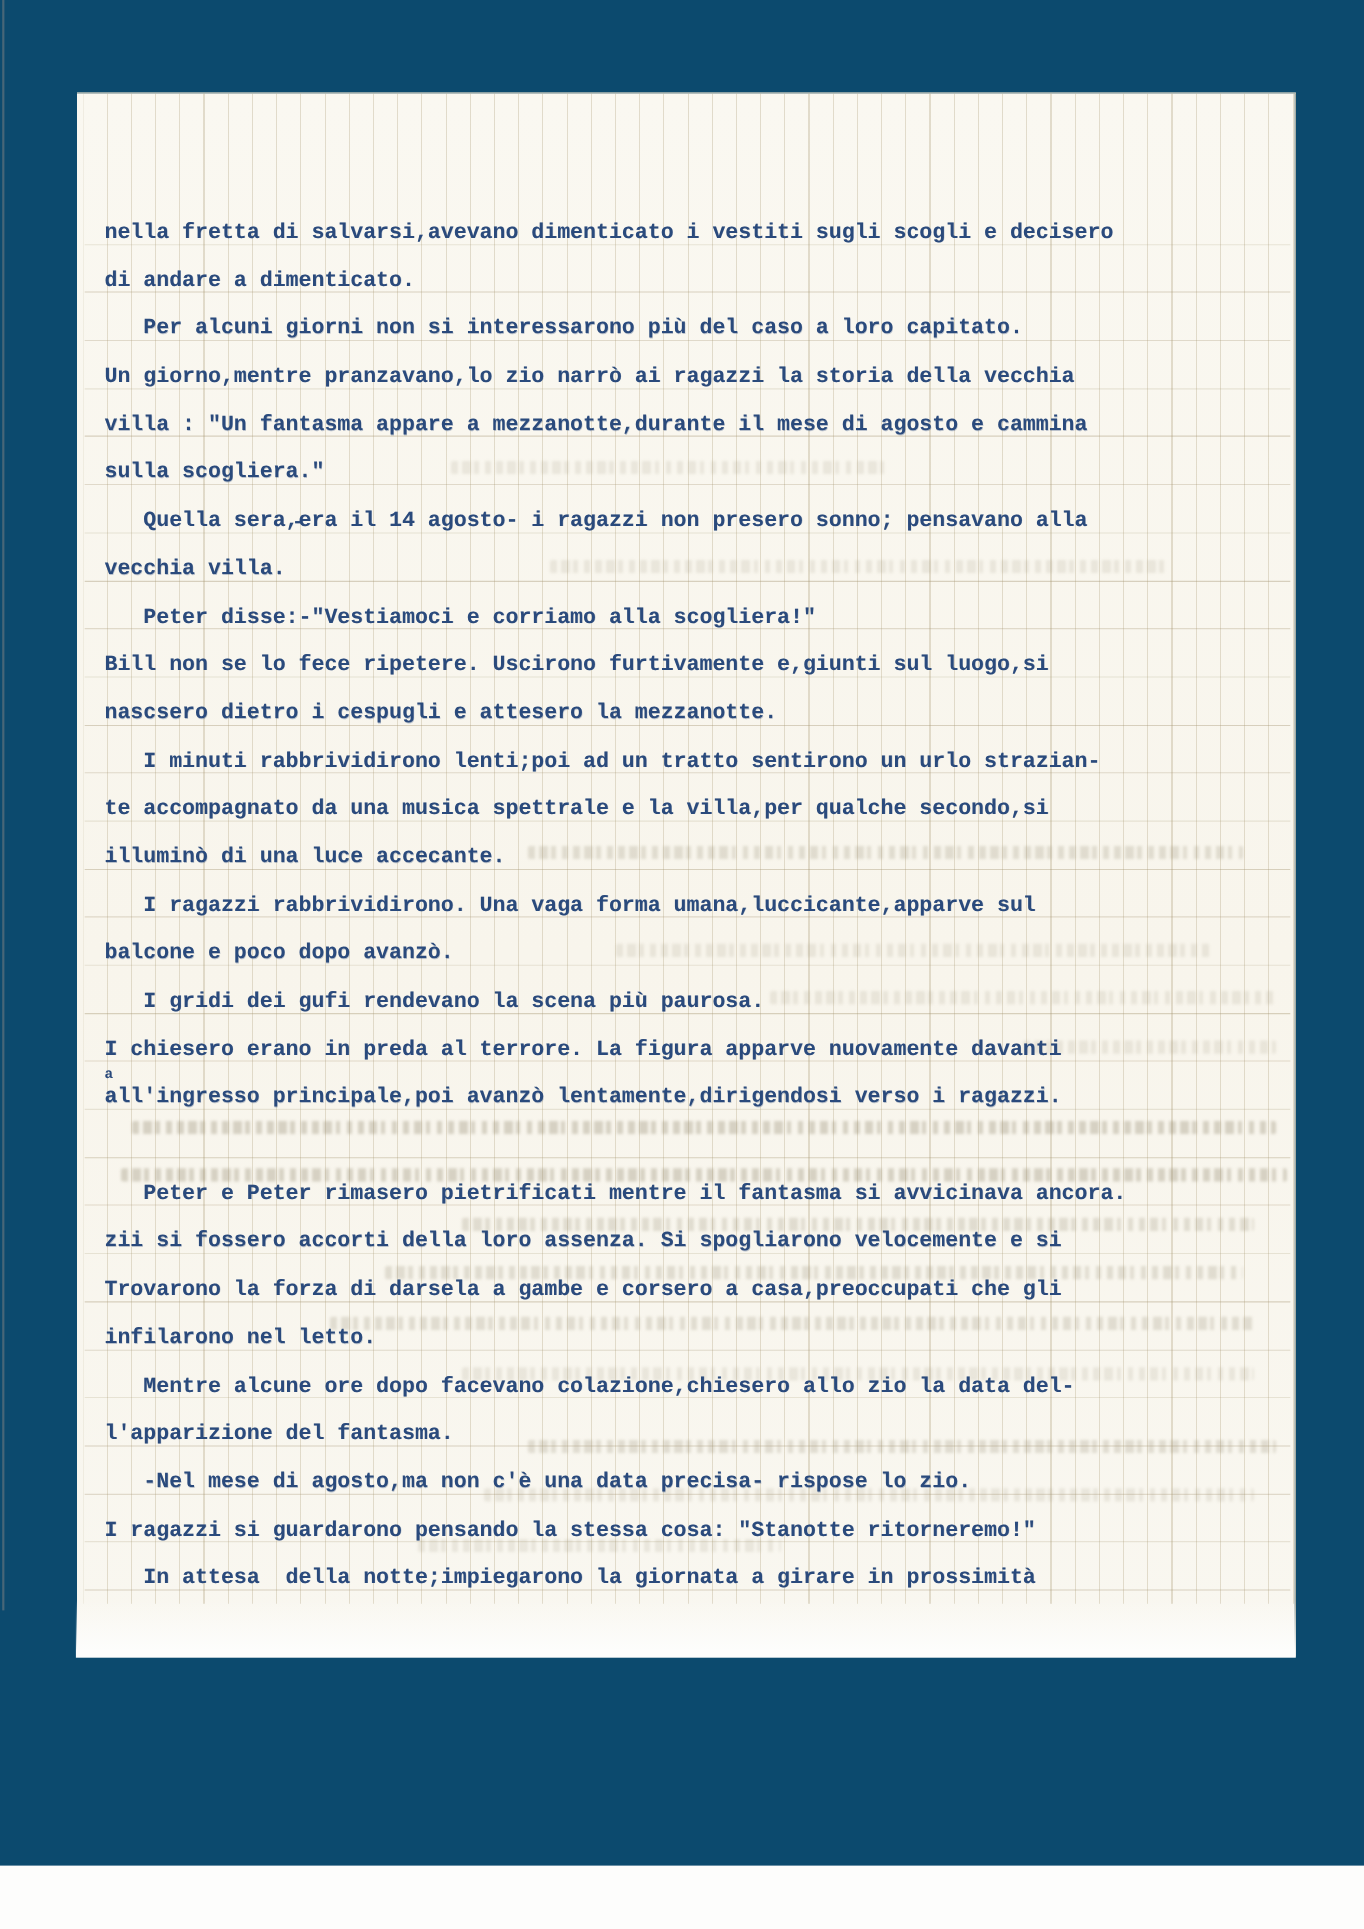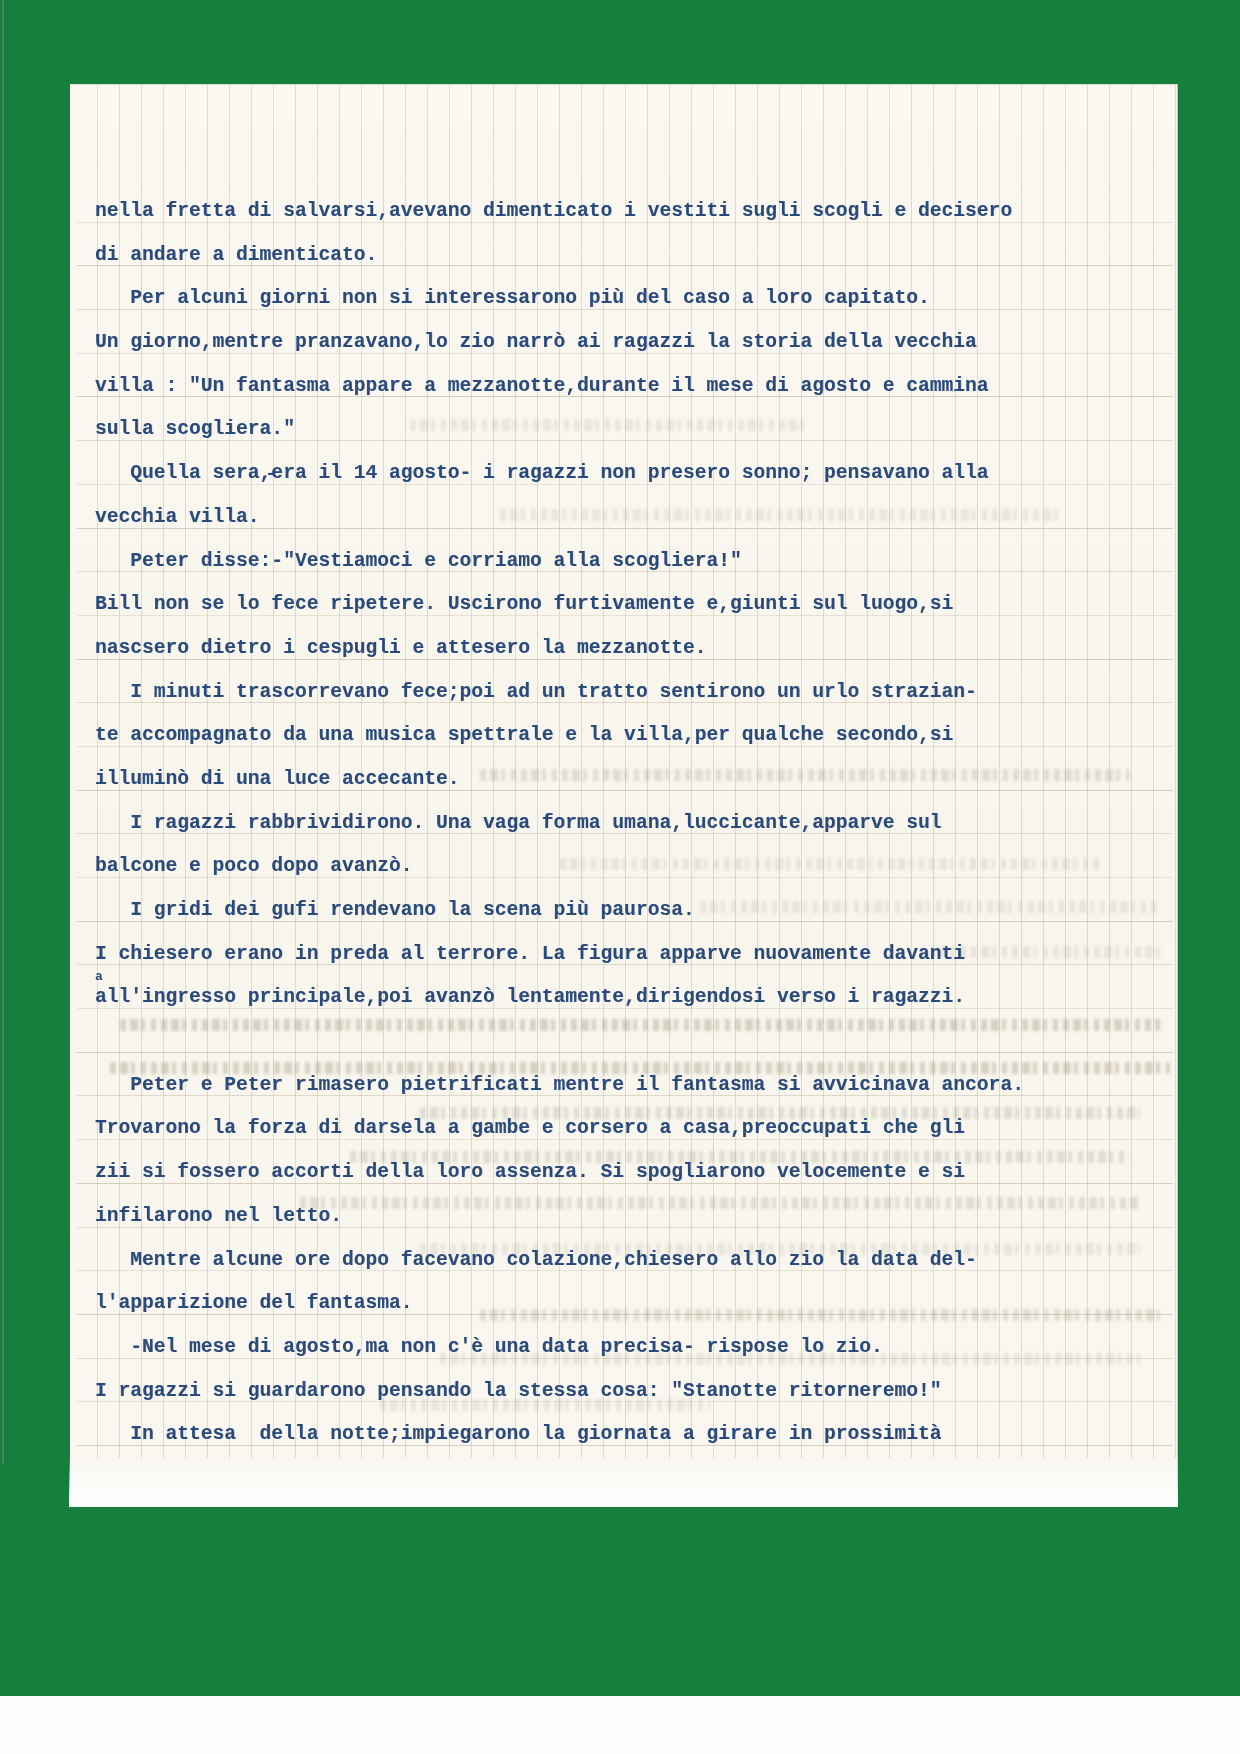--- a/index.html
+++ b/index.html
@@ -5,21 +5,21 @@
   html, body {
     margin: 0; padding: 0;
     width: 1240px; height: 1754px;
     background: #fdfdfc;
     overflow: hidden;
     font-family: "Liberation Mono", "DejaVu Sans Mono", monospace;
   }
   .scan {
     position: relative;
     width: 1240px; height: 1696px;
-    background: #15803d;
+    background: #0c4a6e;
   }
   
   .scan-edge {
     position: absolute;
     left: 2px; top: 0;
     width: 2px; height: 1464px;
     background: #828282;
     opacity: .5;
   }
   
@@ -134,32 +134,32 @@
         <div class="line">di andare a dimenticato.</div>
         <div class="line">   Per alcuni giorni non si interessarono più del caso a loro capitato.</div>
         <div class="line">Un giorno,mentre pranzavano,lo zio narrò ai ragazzi la storia della vecchia</div>
         <div class="line">villa : "Un fantasma appare a mezzanotte,durante il mese di agosto e cammina</div>
         <div class="line">sulla scogliera."</div>
         <div class="line">   Quella sera,̵era il 14 agosto- i ragazzi non presero sonno; pensavano alla</div>
         <div class="line">vecchia villa.</div>
         <div class="line">   Peter disse:-"Vestiamoci e corriamo alla scogliera!"</div>
         <div class="line">Bill non se lo fece ripetere. Uscirono furtivamente e,giunti sul luogo,si</div>
         <div class="line">nascsero dietro i cespugli e attesero la mezzanotte.</div>
-        <div class="line">   I minuti trascorrevano fece;poi ad un tratto sentirono un urlo strazian-</div>
+        <div class="line">   I minuti rabbrividirono lenti;poi ad un tratto sentirono un urlo strazian-</div>
         <div class="line">te accompagnato da una musica spettrale e la villa,per qualche secondo,si</div>
         <div class="line">illuminò di una luce accecante.</div>
         <div class="line">   I ragazzi rabbrividirono. Una vaga forma umana,luccicante,apparve sul</div>
         <div class="line">balcone e poco dopo avanzò.</div>
         <div class="line">   I gridi dei gufi rendevano la scena più paurosa.</div>
         <div class="line">I chiesero erano in preda al terrore. La figura apparve nuovamente davanti</div>
         <div class="line">all'ingresso principale,poi avanzò lentamente,dirigendosi verso i ragazzi.</div>
         <div class="line"></div>
         <div class="line">   Peter e Peter rimasero pietrificati mentre il fantasma si avvicinava ancora.</div>
+        <div class="line">zii si fossero accorti della loro assenza. Si spogliarono velocemente e si</div>
         <div class="line">Trovarono la forza di darsela a gambe e corsero a casa,preoccupati che gli</div>
-        <div class="line">zii si fossero accorti della loro assenza. Si spogliarono velocemente e si</div>
         <div class="line">infilarono nel letto.</div>
         <div class="line">   Mentre alcune ore dopo facevano colazione,chiesero allo zio la data del-</div>
         <div class="line">l'apparizione del fantasma.</div>
         <div class="line">   -Nel mese di agosto,ma non c'è una data precisa- rispose lo zio.</div>
         <div class="line">I ragazzi si guardarono pensando la stessa cosa: "Stanotte ritorneremo!"</div>
         <div class="line">   In attesa  della notte;impiegarono la giornata a girare in prossimità</div>
       </div>
 
     <span class="sup-a">a</span>
   </div>

